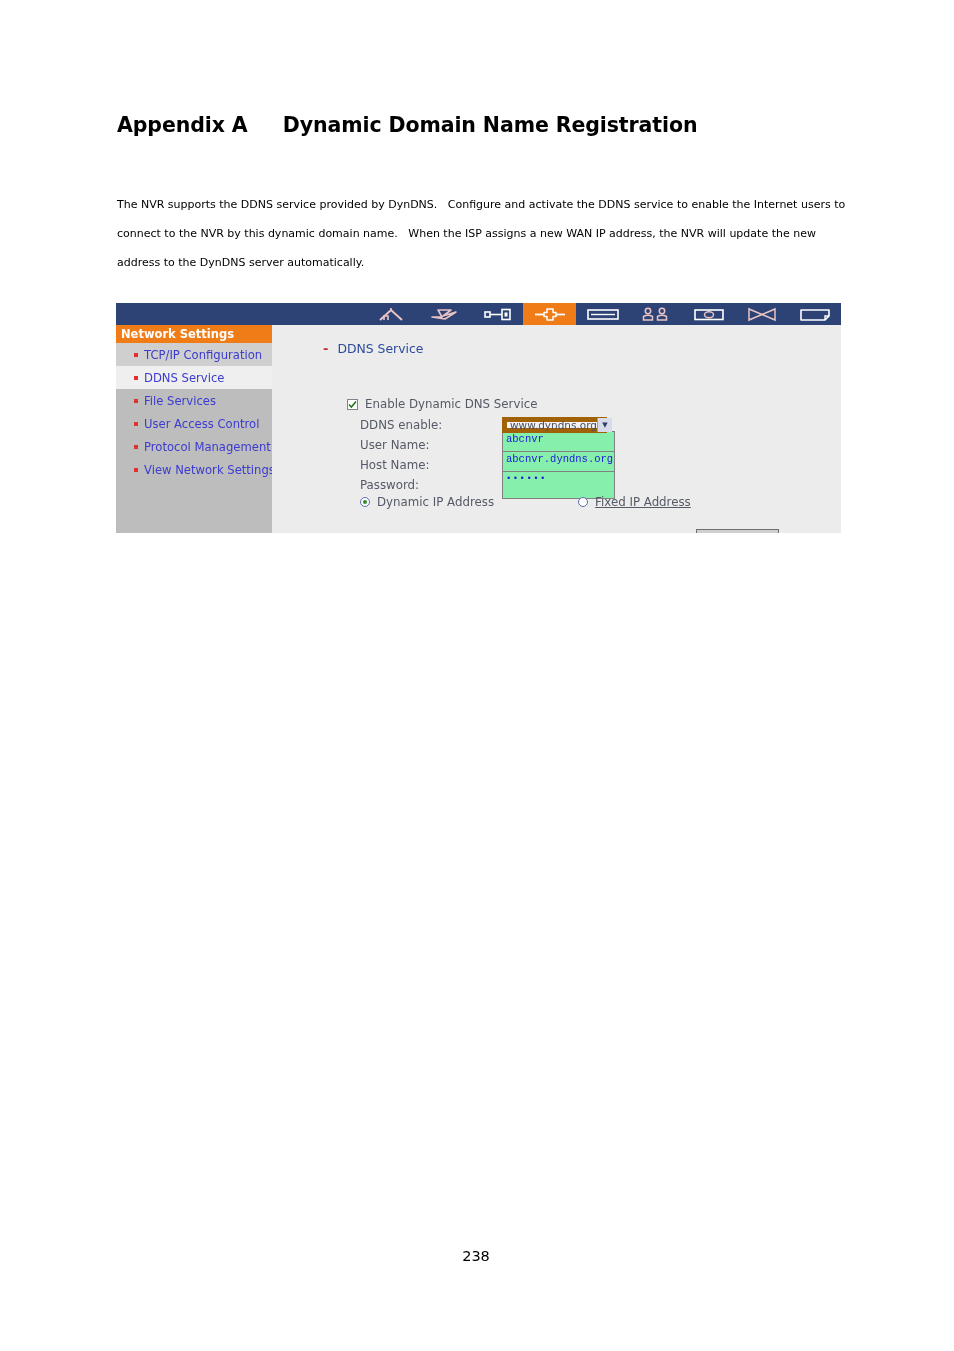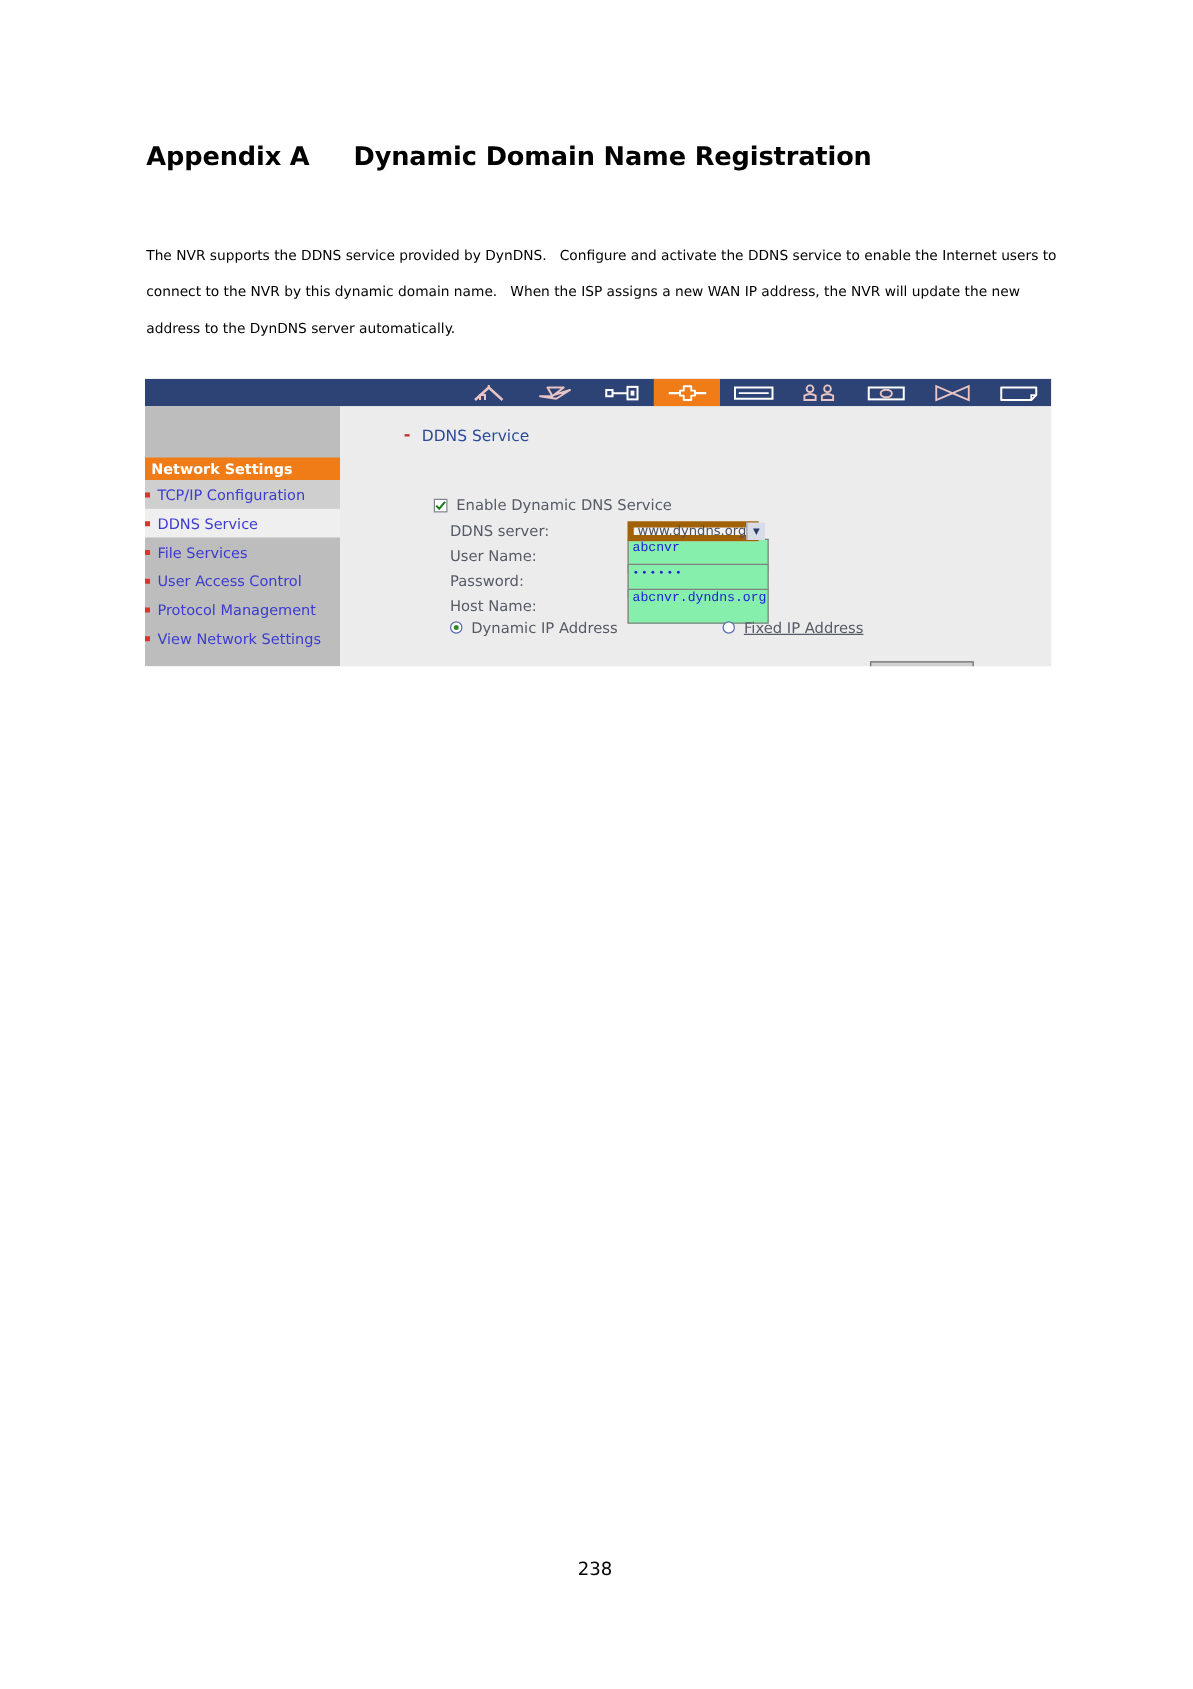--- a/index.html
+++ b/index.html
@@ -101,29 +101,28 @@
   .sb-title {
     height: 18px;
     background: #f07c18;
     color: #ffffff;
     font-size: 11.5px;
     font-weight: bold;
     line-height: 18px;
     padding-left: 5px;
     box-sizing: border-box;
     white-space: nowrap;
-    margin-top: 41px;
   }
   .sb-item {
     height: 23px;
     display: flex;
     align-items: center;
     font-size: 11.6px;
     color: #3b3bd0;
-    padding-left: 0;
+    padding-left: 18px;
     box-sizing: border-box;
     white-space: nowrap;
   }
   .sb-item.shaded { background: #cfcfcf; }
   .sb-item.selected { background: #efefef; }
   .sb-bullet {
     width: 4px;
     height: 4px;
     background: #e03030;
     margin-right: 6px;
@@ -430,40 +429,40 @@
           <svg width="9" height="9" viewBox="0 0 9 9">
             <path d="M1 4.5 L3.4 7 L8 1.5" fill="none" stroke="#1a7a1a" stroke-width="1.6"></path>
           </svg>
         </span>
         <span>Enable Dynamic DNS Service</span>
       </div>
 
       <div class="field-rows">
 
         <div class="frow">
-          <span class="flabel">DDNS server:</span>
+          <span class="flabel">DDNS enable:</span>
           <span class="select-box">
             <span class="sel-val">www.dyndns.org</span>
             <span class="select-arrow">▼</span>
           </span>
         </div>
 
         <div class="frow">
           <span class="flabel">User Name:</span>
           <span class="text-input">abcnvr</span>
         </div>
 
         <div class="frow">
+          <span class="flabel">Host Name:</span>
+          <span class="text-input">abcnvr.dyndns.org</span>
+        </div>
+
+        <div class="frow">
           <span class="flabel">Password:</span>
           <span class="text-input pwd-dots">••••••</span>
-        </div>
-
-        <div class="frow">
-          <span class="flabel">Host Name:</span>
-          <span class="text-input">abcnvr.dyndns.org</span>
         </div>
 
       </div>
 
       <div class="radio-row">
         <span class="radio-opt">
           <span class="rb checked"></span>
           <span>Dynamic IP Address</span>
         </span>
         <span class="radio-opt second">

